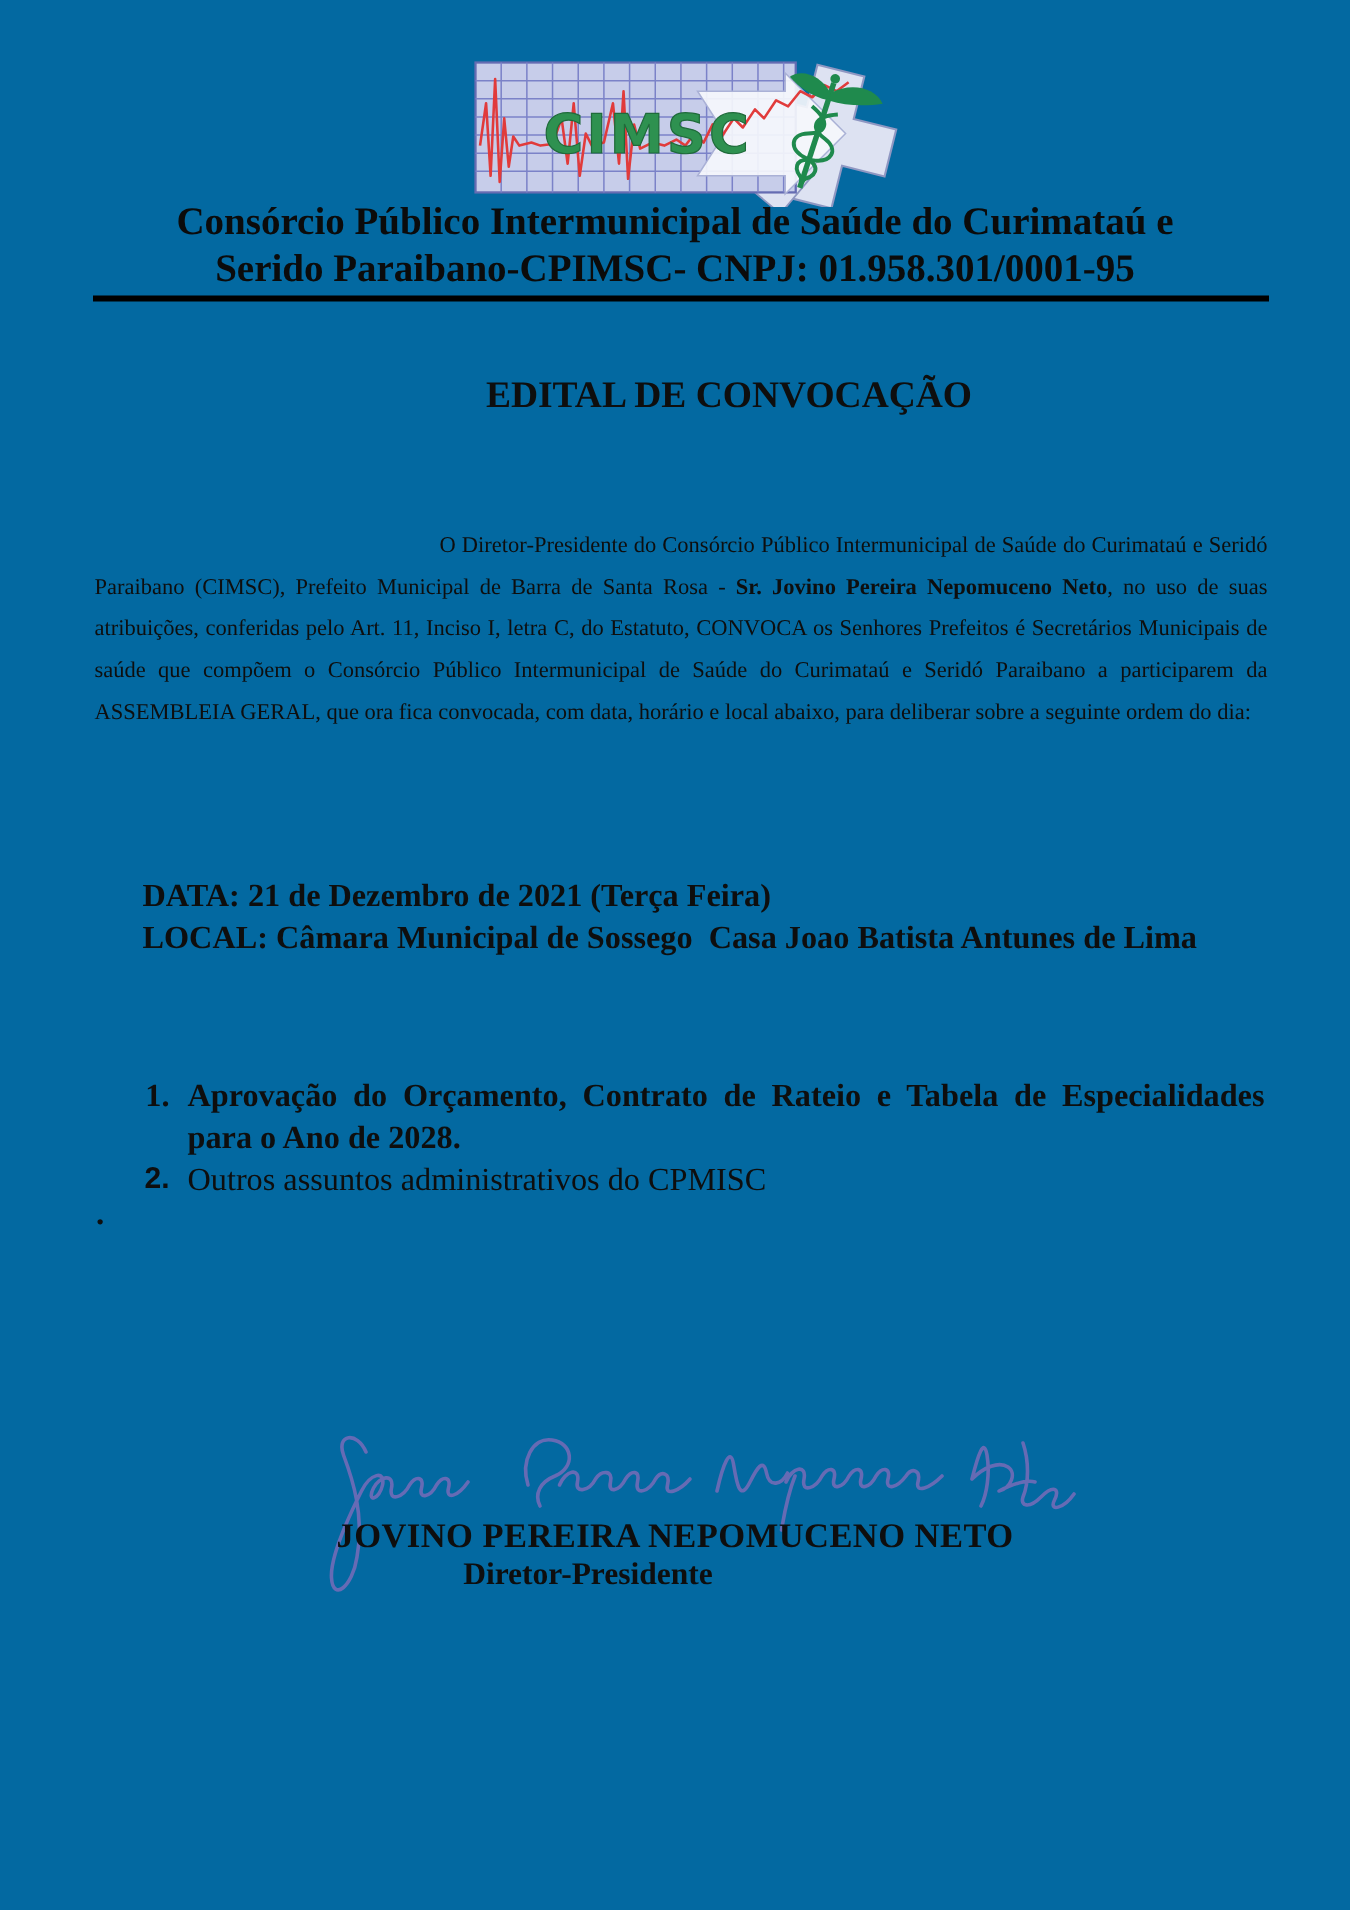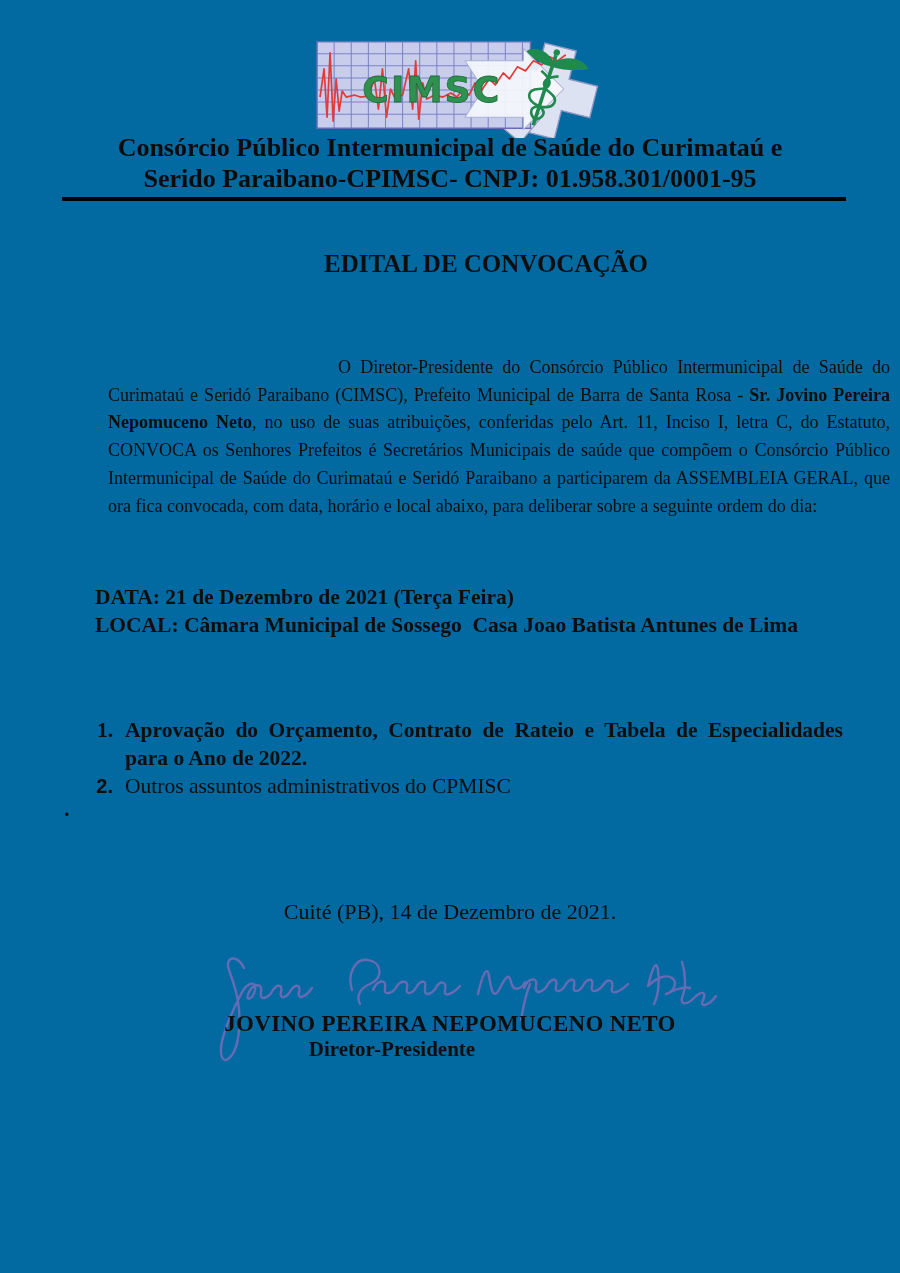--- a/index.html
+++ b/index.html
@@ -6,22 +6,22 @@
   .page{
     position:relative;width:900px;height:1273px;background:#0369a1;
     font-family:"Liberation Serif","DejaVu Serif",serif;color:#0e0e0e;overflow:hidden;
   }
   .logo-wrap{position:absolute;left:316px;top:38px;width:288px;height:100px;}
   .org-title{position:absolute;left:0;top:132px;width:900px;text-align:center;
     font-weight:bold;font-size:26px;line-height:31px;color:#0b0b0b;}
   .rule{position:absolute;left:62px;top:197px;width:784px;height:4px;background:#000;}
   .doc-title{position:absolute;left:0;top:249px;width:900px;text-align:center;
     font-weight:bold;font-size:25px;line-height:30px;padding-left:36px;}
-  .body-par{position:absolute;left:63px;top:336px;width:782px;font-size:18px;
-    line-height:27.7px;text-align:justify;text-indent:230px;margin-left:45px;}
+  .body-par{position:absolute;left:63px;top:336px;width:782px;font-size:15px;
+    line-height:27.7px;text-align:justify;text-indent:230px;}
   .body-par strong{font-weight:bold;}
   .schedule{position:absolute;left:63px;top:583px;width:800px;font-weight:bold;
     font-size:21.5px;line-height:28.3px;margin-left:32px;}
   .schedule div{white-space:pre-wrap;}
   .agenda{position:absolute;left:63px;top:716px;width:782px;font-size:21.5px;line-height:28px;}
   .agenda-item{display:flex;align-items:flex-start;}
   .agenda-num{width:24px;margin-left:26px;text-align:right;padding-right:12px;flex:none;font-weight:bold;}
   .agenda-num.sans{font-family:"Liberation Sans","DejaVu Sans",sans-serif;font-size:20px;}
   .agenda-text{flex:1;text-align:justify;padding-right:2px;}
   .agenda-item.bold .agenda-text{font-weight:bold;}
@@ -106,31 +106,30 @@
   <p class="body-par"><span>O Diretor-Presidente do Consórcio Público Intermunicipal de Saúde do Curimataú e Seridó Paraibano (CIMSC), Prefeito Municipal de Barra de Santa Rosa - </span><strong>Sr. Jovino Pereira Nepomuceno Neto</strong><span>, no uso de suas atribuições, conferidas pelo Art. 11, Inciso I, letra C, do Estatuto, CONVOCA os Senhores Prefeitos é Secretários Municipais de saúde que compõem o Consórcio Público Intermunicipal de Saúde do Curimataú e Seridó Paraibano a participarem da ASSEMBLEIA GERAL, que ora fica convocada, com data, horário e local abaixo, para deliberar sobre a seguinte ordem do dia:</span></p>
 
   <div class="schedule">
     <div>DATA: 21 de Dezembro de 2021 (Terça Feira)</div>
     <div>LOCAL: Câmara Municipal de Sossego  Casa Joao Batista Antunes de Lima</div>
   </div>
 
   <div class="agenda">
     <div class="agenda-item bold">
       <span class="agenda-num">1.</span>
-      <span class="agenda-text">Aprovação do Orçamento, Contrato de Rateio e Tabela de Especialidades para o Ano de 2022.</span>
+      <span class="agenda-text">Aprovação do Orçamento, Contrato de Rateio e Tabela de Especialidades para o Ano de 2028.</span>
     </div>
     <div class="agenda-item">
       <span class="agenda-num sans">2.</span>
       <span class="agenda-text">Outros assuntos administrativos do CPMISC</span>
     </div>
   </div>
 
   <div class="lone-period">.</div>
 
-  <div class="place-date">Cuité (PB), 14 de Dezembro de 2021.</div>
 
   <svg class="sig-svg" viewBox="0 0 530 130">
     <g fill="none" stroke="#6c6cb6" stroke-width="2.4" stroke-linecap="round" stroke-linejoin="round" opacity="0.95">
       <path d="M52,20 C46,6 32,8 37,22 C43,38 51,62 46,90 C43,110 30,120 29,104 C28,90 41,62 49,46 C55,34 65,32 63,42 C61,52 52,54 57,44 C61,36 71,34 69,44 C67,54 77,50 81,42 C85,36 91,36 89,44 C87,52 95,50 99,42 C103,36 109,36 107,44 C105,52 113,50 120,40"></path>
       <path d="M160,42 C155,26 163,10 176,12 C190,14 192,30 178,36 C168,40 164,48 168,56 M181,42 C185,32 195,30 193,40 C191,48 201,46 205,38 C209,32 217,32 215,40 C213,48 221,46 225,38 C229,32 235,32 233,40 C231,50 241,46 245,38 C249,32 255,34 253,42 C251,50 261,46 268,38"></path>
       <path d="M286,46 C290,28 295,16 297,28 C299,40 301,54 308,40 C313,30 317,24 319,34 C321,44 329,42 333,34 M338,36 C334,46 331,60 329,72 M332,40 C336,30 346,28 344,38 C342,48 352,44 356,36 C360,30 366,30 364,38 C362,46 370,44 374,36 C378,30 384,30 382,38 C380,46 388,44 392,36 C396,30 402,30 400,38 C398,46 406,44 412,36 C416,30 422,32 420,40 C418,48 428,44 436,36"></path>
       <path d="M456,38 C460,22 464,10 466,22 C468,34 466,48 462,56 M456,38 C464,30 474,26 480,30 C486,34 482,44 474,46 C482,42 492,38 498,40 M490,14 C494,26 494,40 490,50 C488,56 494,58 502,50 C510,42 515,44 511,52 C507,60 517,58 524,48"></path>
     </g>
   </svg>
 

